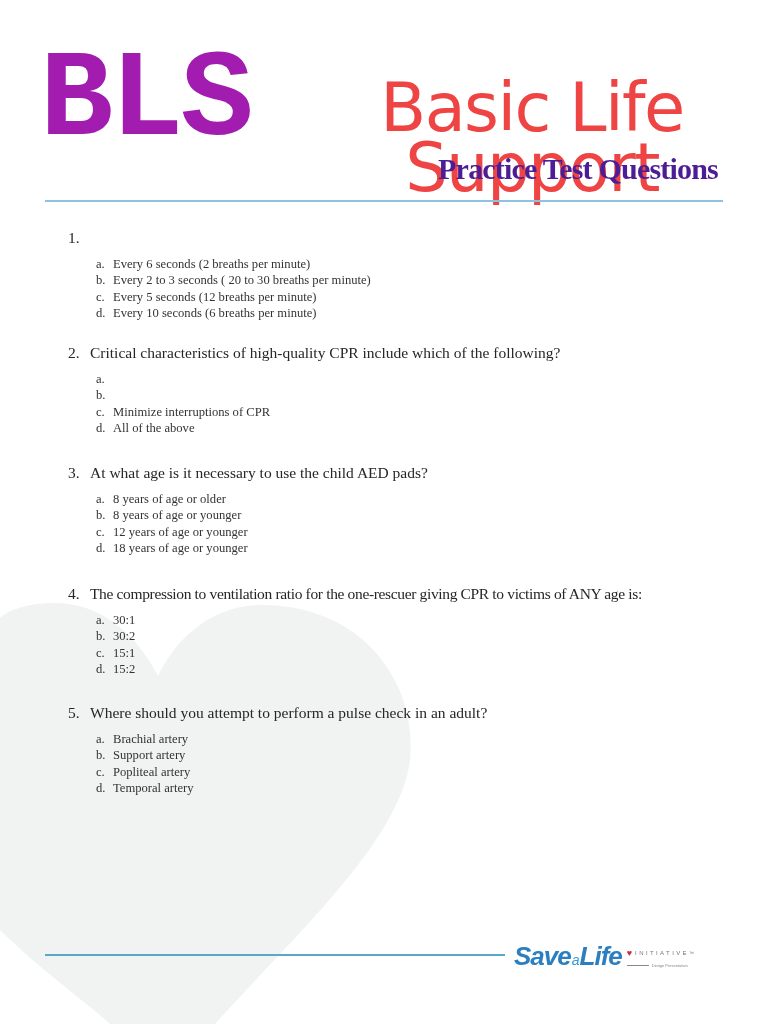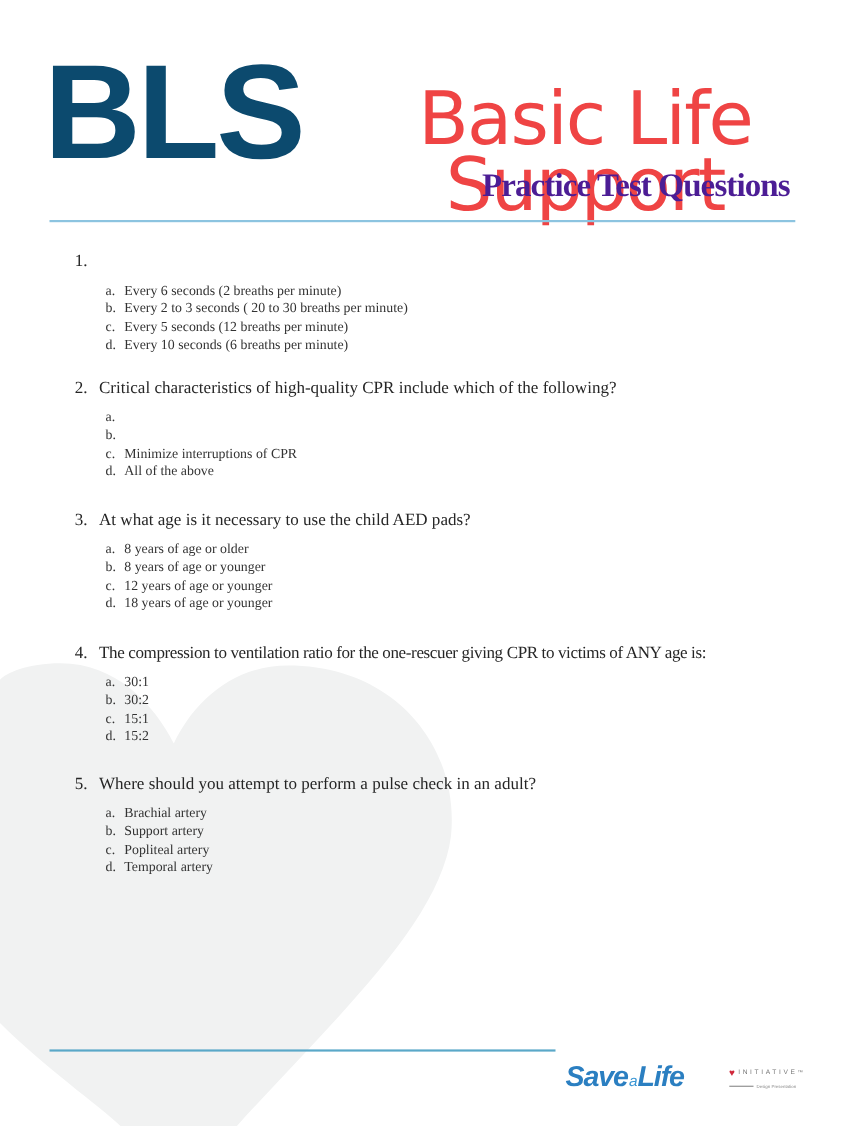--- a/index.html
+++ b/index.html
@@ -7,23 +7,23 @@
     width: 768px; height: 1024px; position: relative; overflow: hidden;
     background: #ffffff;
     font-family: "Liberation Serif", "DejaVu Serif", serif;
     color: #2b2b2b;
   }
   .heart { position: absolute; left: 0; top: 0; width: 768px; height: 1024px; z-index: 0; }
   .layer { position: absolute; z-index: 1; }
 
   .bls {
     left: 40px; top: 40px;
-    font-family: Liberation Sans, sans-serif;
+    font-family: Liberation Mono, monospace;
     font-weight: bold; font-size: 122px; line-height: 124px;
-    color: #0c4a6e; letter-spacing: -3px;
+    color: #a21caf; letter-spacing: -3px;
   }
   .subtitle {
     left: 296px; top: 78px;
     font-family: "DejaVu Sans", "Liberation Sans", sans-serif;
     font-weight: normal; font-size: 67px; line-height: 60px;
     color: #ef4444; letter-spacing: -1.6px; text-align: center;
     -webkit-text-stroke: 0px;
   }
   .practice {
     right: 50px; top: 152px;
@@ -39,21 +39,21 @@
   .q-line { display: flex; font-size: 15.5px; line-height: 20px; color: #262626; }
   .q-num { width: 22px; }
   .options { margin-top: 8px; padding-left: 28px; }
   .opt { display: flex; font-size: 12.6px; line-height: 16.4px; color: #333; }
   .opt-letter { width: 17px; }
 
   .divider-bottom {
     left: 45px; top: 954px; width: 460px; height: 2px; background: #5aa8c8;
   }
   .logo {
-    left: 514px; top: 962px; display: flex; align-items: center; gap: 36px;
+    left: 514px; top: 940px; display: flex; align-items: center;
   }
   .logo-main {
     font-family: "Liberation Sans", "DejaVu Sans", sans-serif;
     font-weight: bold; font-style: italic; font-size: 26px; line-height: 32px;
     color: #2b7fc1; letter-spacing: -1px;
   }
   .logo-a { font-size: 14px; font-weight: normal; color: #3a96d4; margin: 0 1px; }
   .logo-right { margin-left: 5px; display: flex; flex-direction: column; }
   .logo-initiative {
     display: flex; align-items: center;

